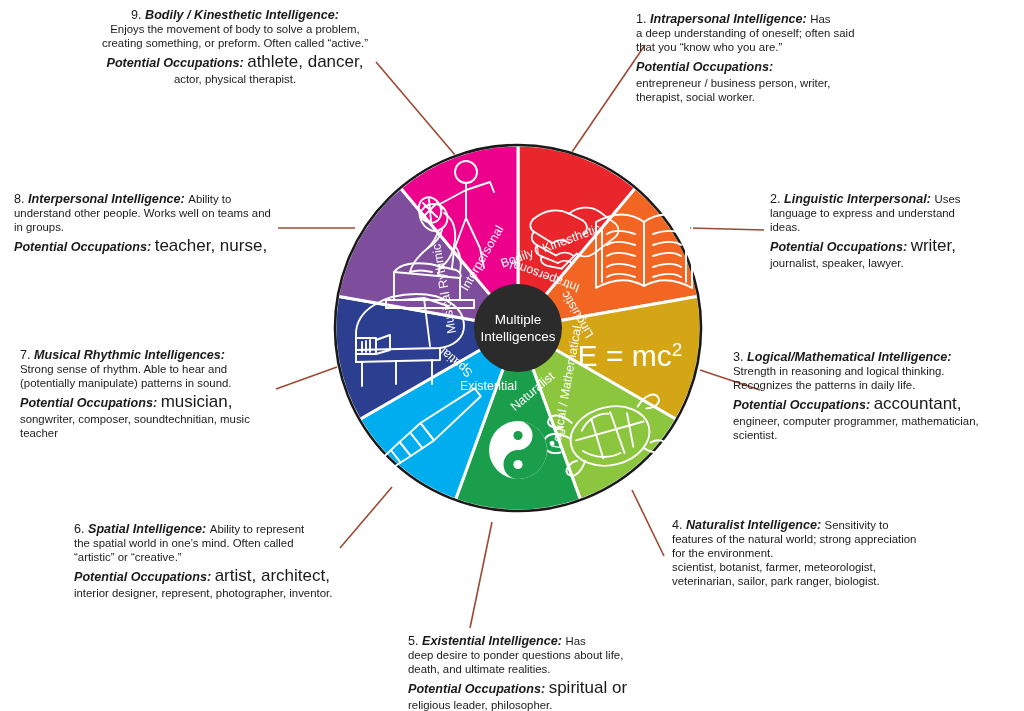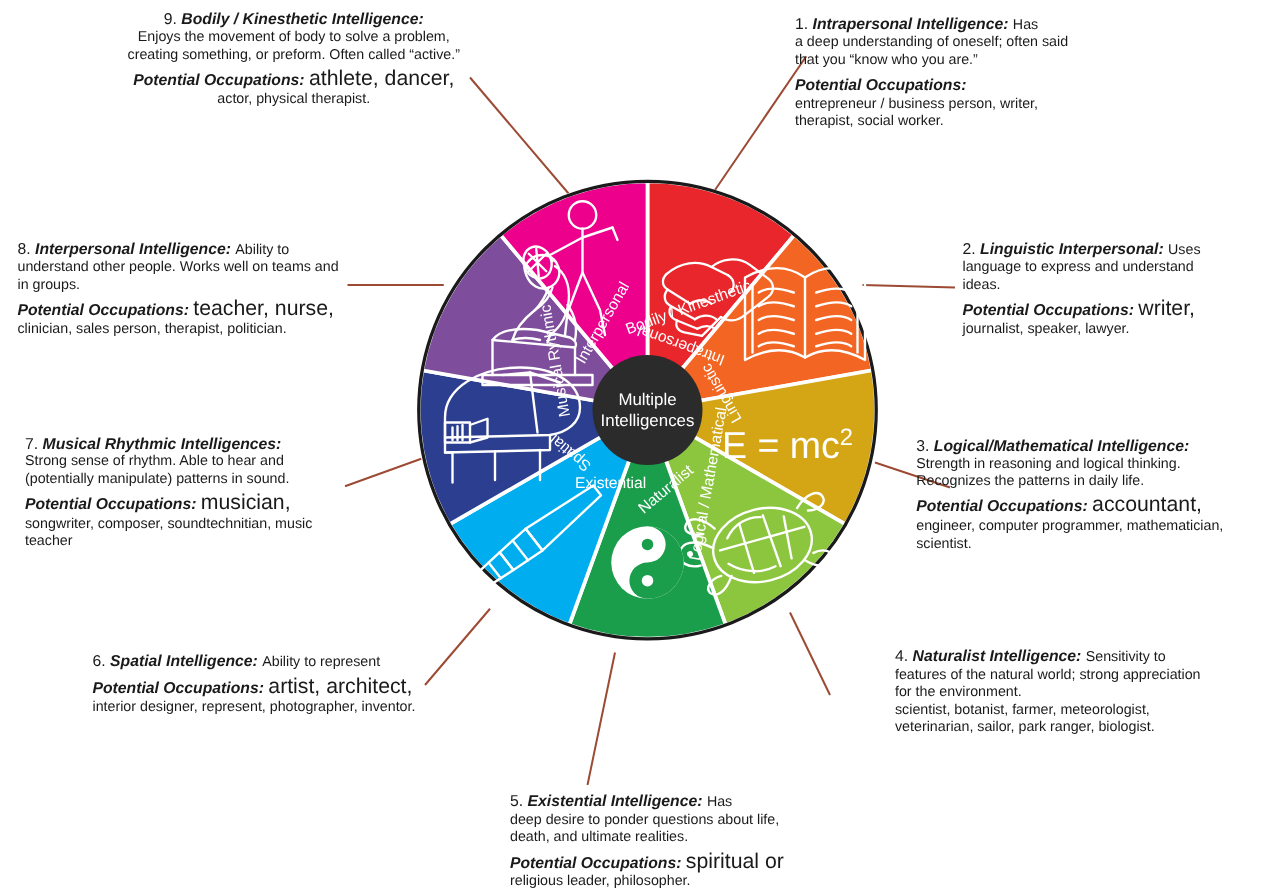--- a/index.html
+++ b/index.html
@@ -28,21 +28,21 @@
   .callout .body{font-size:11.4px;font-weight:400;}
   .callout .occ{font-size:12.6px;font-weight:700;font-style:italic;margin-top:1px;}
   .callout .occ .tail{font-style:normal;font-weight:400;font-size:17px;}
 
   
   #c9{left:100px;top:8px;width:270px;text-align:center;}
   #c8{left:14px;top:192px;width:258px;}
   #c7{left:20px;top:348px;width:250px;}
   #c6{left:74px;top:522px;width:262px;}
   #c5{left:408px;top:634px;width:226px;}
-  #c4{left:672px;top:518px;width:250px;margin-left:44px;}
+  #c4{left:672px;top:518px;width:250px;}
   #c3{left:733px;top:350px;width:256px;}
   #c2{left:770px;top:192px;width:212px;}
   #c1{left:636px;top:12px;width:232px;}
 </style>
 </head>
 <body>
 
 <div id="stage">
 
   <svg id="connectors" viewBox="0 0 1024 711">
@@ -262,21 +262,20 @@
     <div class="headline">
       <span class="num">8.</span>
       <span>Interpersonal Intelligence:</span>
       <span class="tail">Ability to</span>
     </div>
     <div class="body">understand other people.  Works well on teams and in groups.</div>
     <div class="occ">
       <span>Potential Occupations:</span>
       <span class="tail">teacher, nurse,</span>
     </div>
-    <div class="body">clinician,  sales person, therapist, politician.</div>
   </div>
 
   <div class="callout" id="c7">
     <div class="headline">
       <span class="num">7.</span>
       <span>Musical Rhythmic Intelligences:</span>
     </div>
     <div class="body">Strong sense of rhythm.  Able to hear and (potentially manipulate) patterns in sound.</div>
     <div class="occ">
       <span>Potential Occupations:</span>
@@ -284,20 +283,21 @@
     </div>
     <div class="body"> songwriter, composer, soundtechnitian, music teacher</div>
   </div>
 
   <div class="callout" id="c6">
     <div class="headline">
       <span class="num">6.</span>
       <span>Spatial Intelligence:</span>
       <span class="tail">Ability to represent</span>
     </div>
+    <div class="body">the spatial world in one’s mind.  Often called “artistic” or “creative.”</div>
     <div class="occ">
       <span>Potential Occupations:</span>
       <span class="tail">artist, architect,</span>
     </div>
     <div class="body">interior designer, represent, photographer, inventor.</div>
   </div>
 
   <div class="callout" id="c5">
     <div class="headline">
       <span class="num">5.</span>

